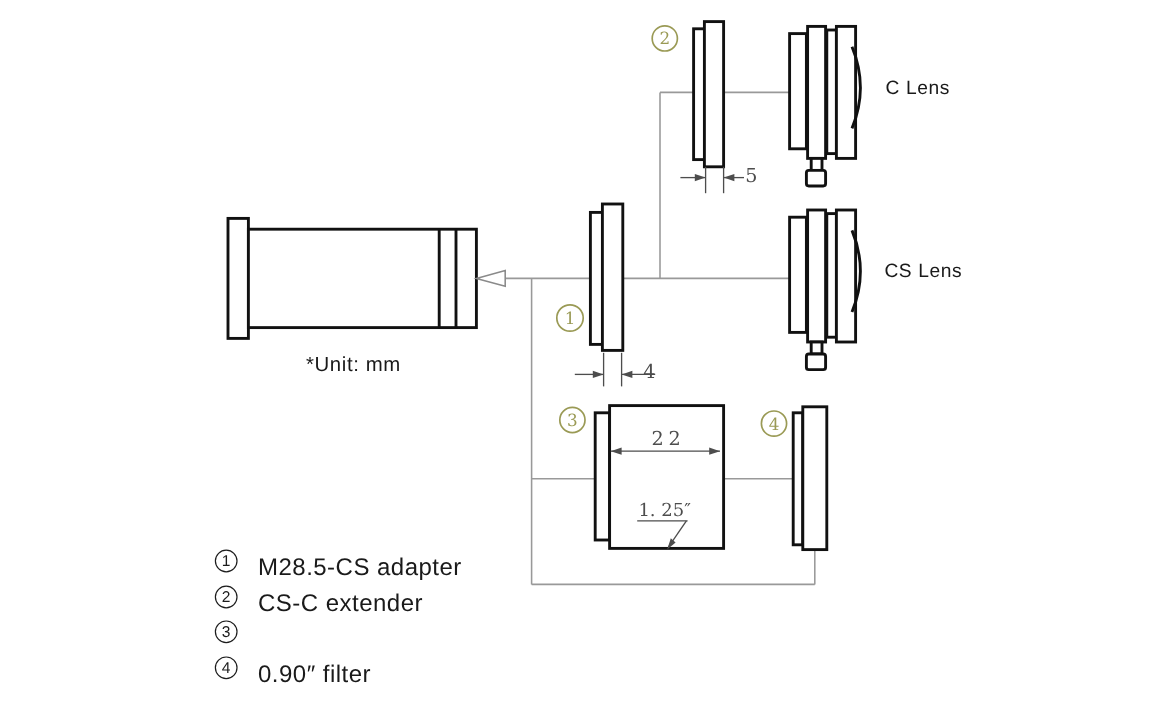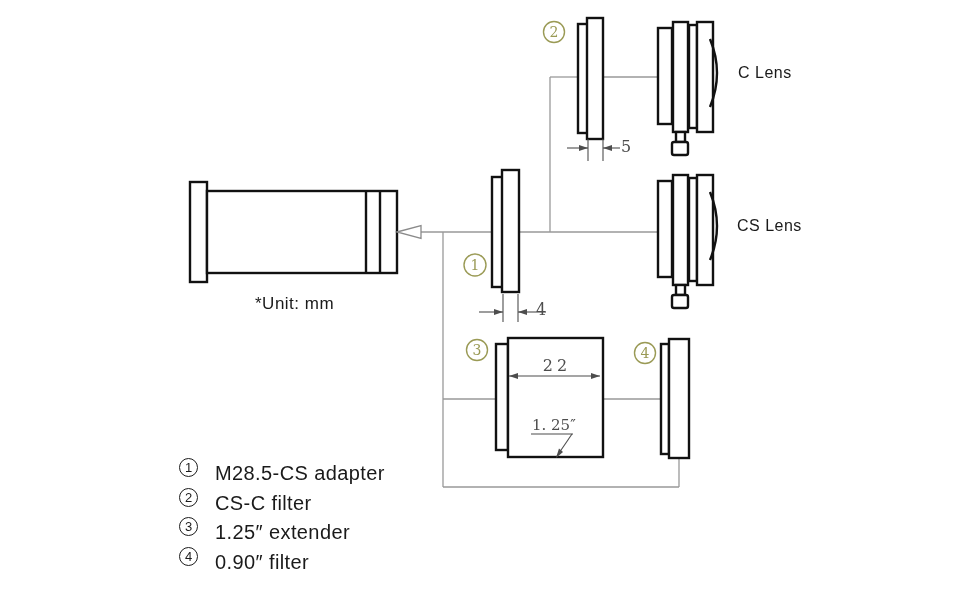--- a/index.html
+++ b/index.html
@@ -150,24 +150,23 @@
     <text class="unit-note" x="255" y="309">*Unit: mm</text>
   </svg>
 
   <div class="legend">
     <div class="legend-row">
       <span class="legend-badge">1</span>
       <span class="legend-label">M28.5-CS adapter</span>
     </div>
     <div class="legend-row">
       <span class="legend-badge">2</span>
-      <span class="legend-label">CS-C filter</span>
+      <span class="legend-label">CS-C extender</span>
     </div>
     <div class="legend-row">
       <span class="legend-badge">3</span>
-      <span class="legend-label">1.25″ extender</span>
     </div>
     <div class="legend-row">
       <span class="legend-badge">4</span>
       <span class="legend-label">0.90″ filter</span>
     </div>
   </div>
 </div>
 
 </body></html>

